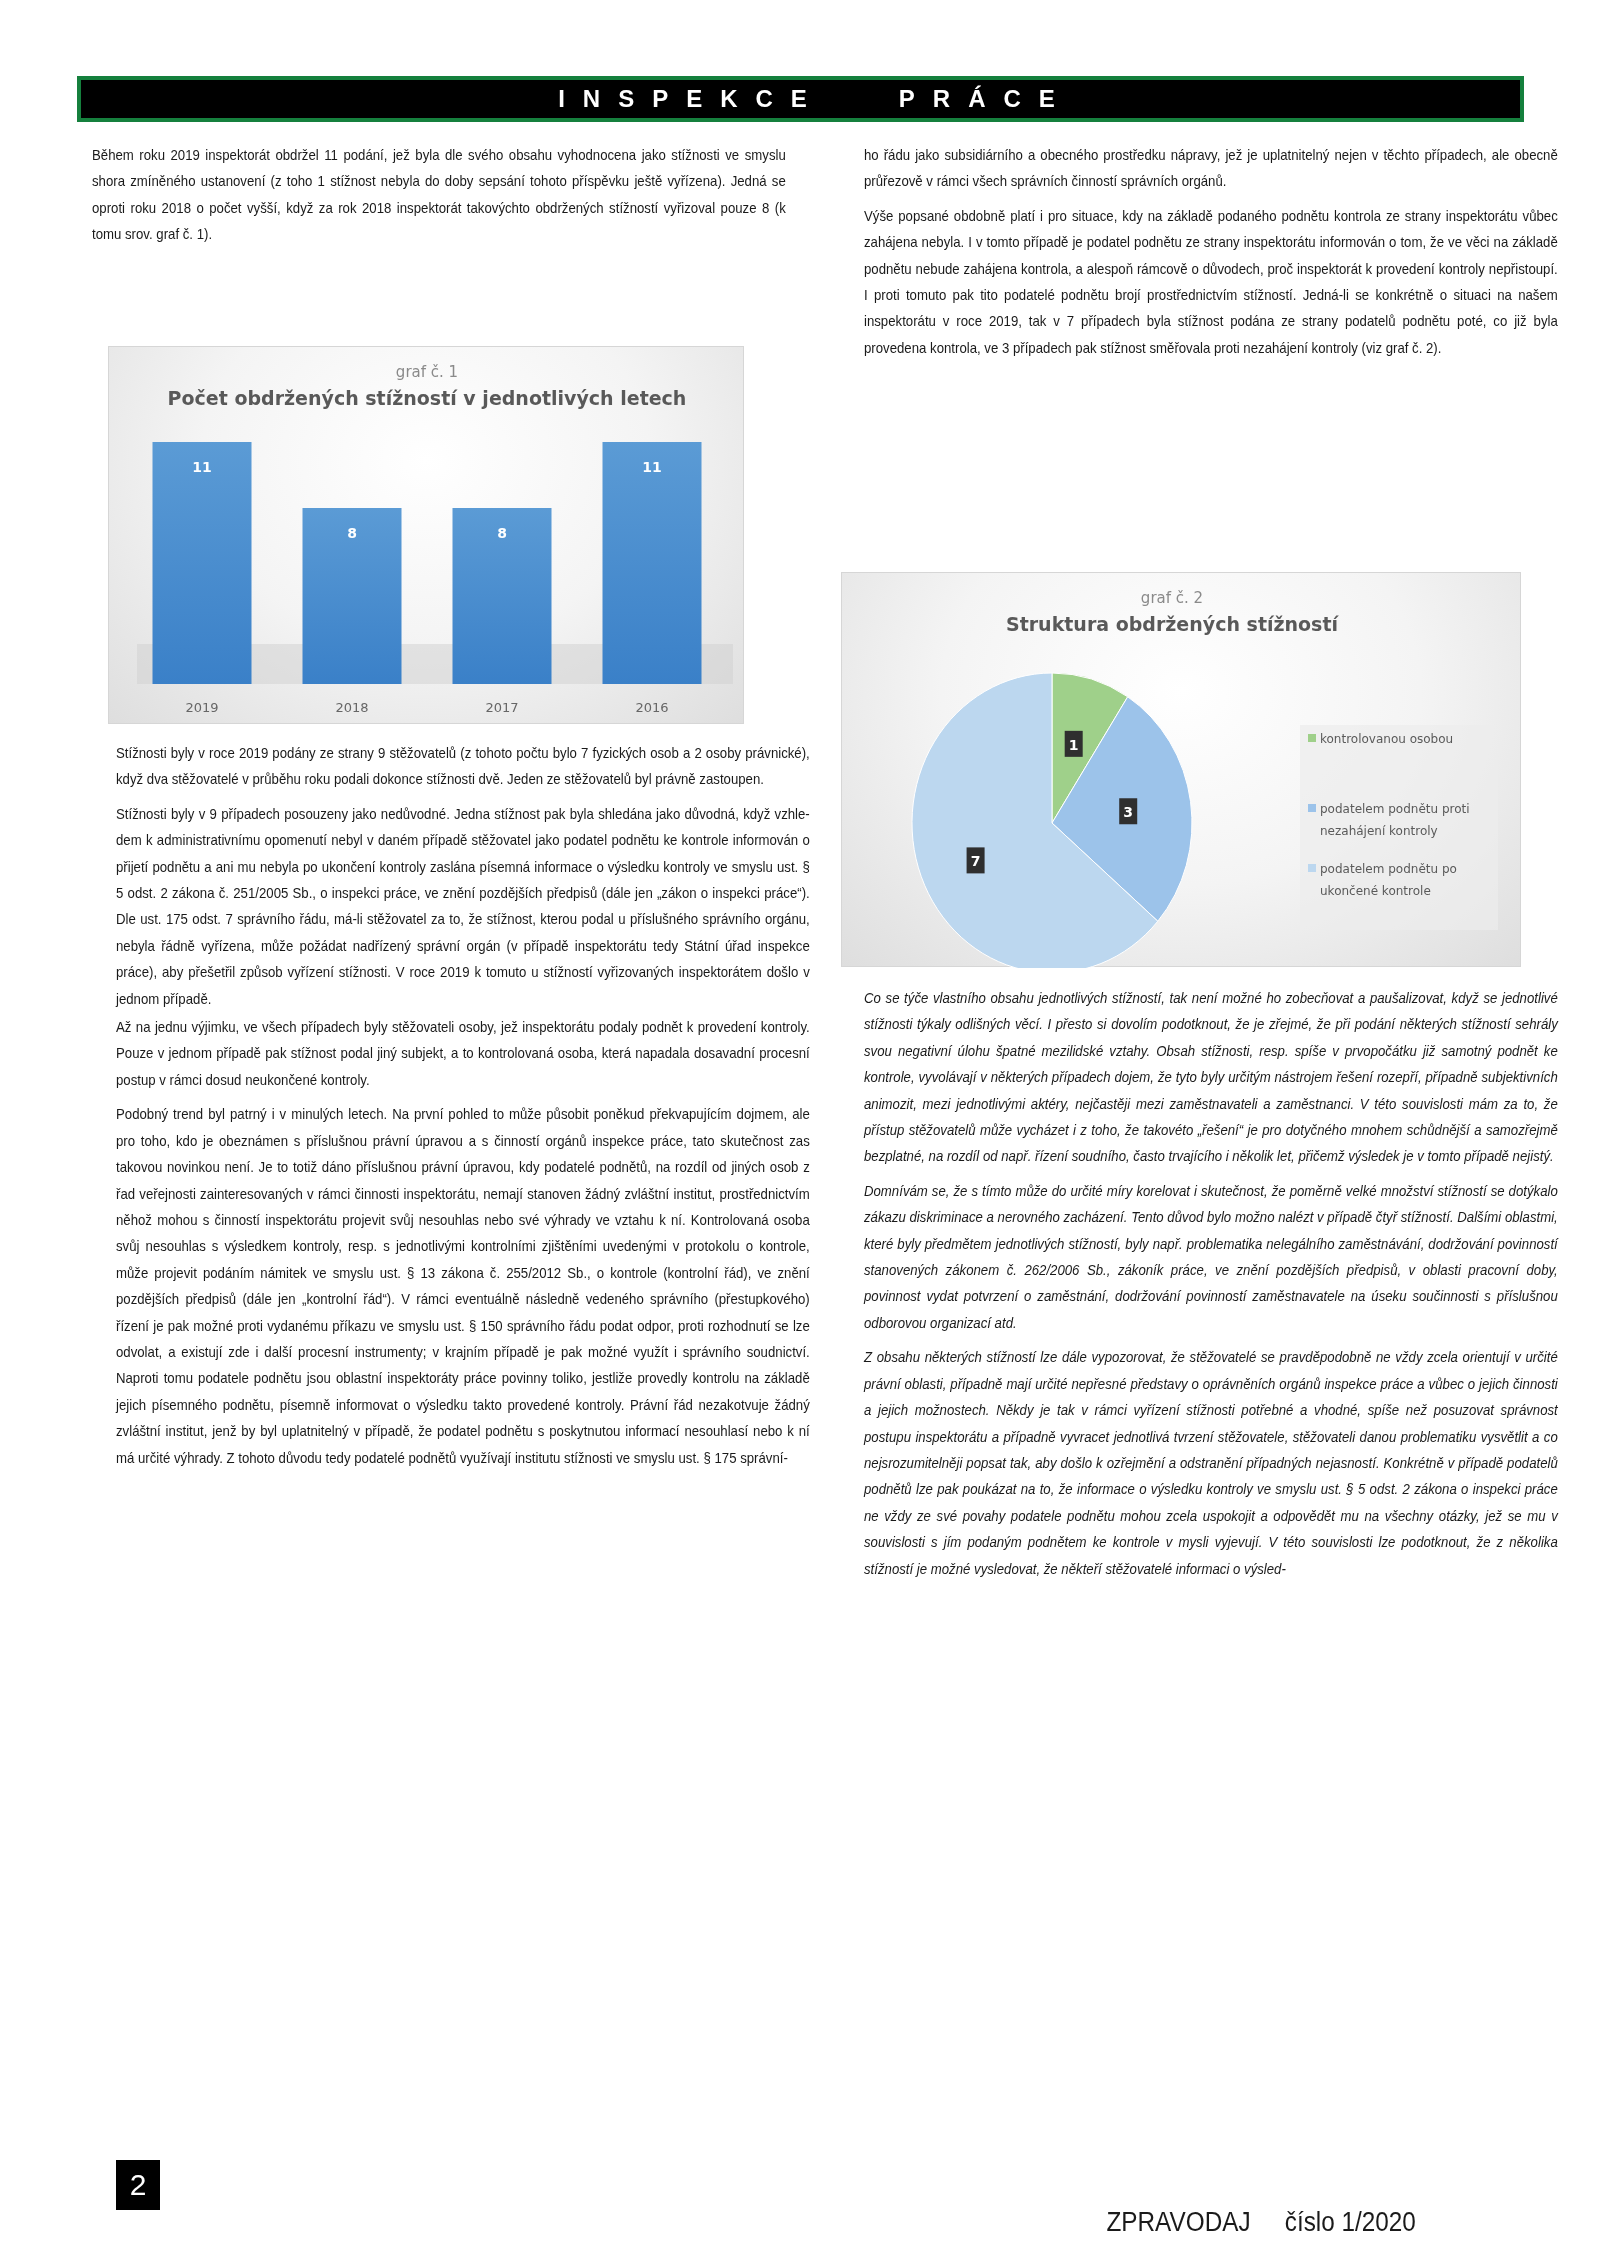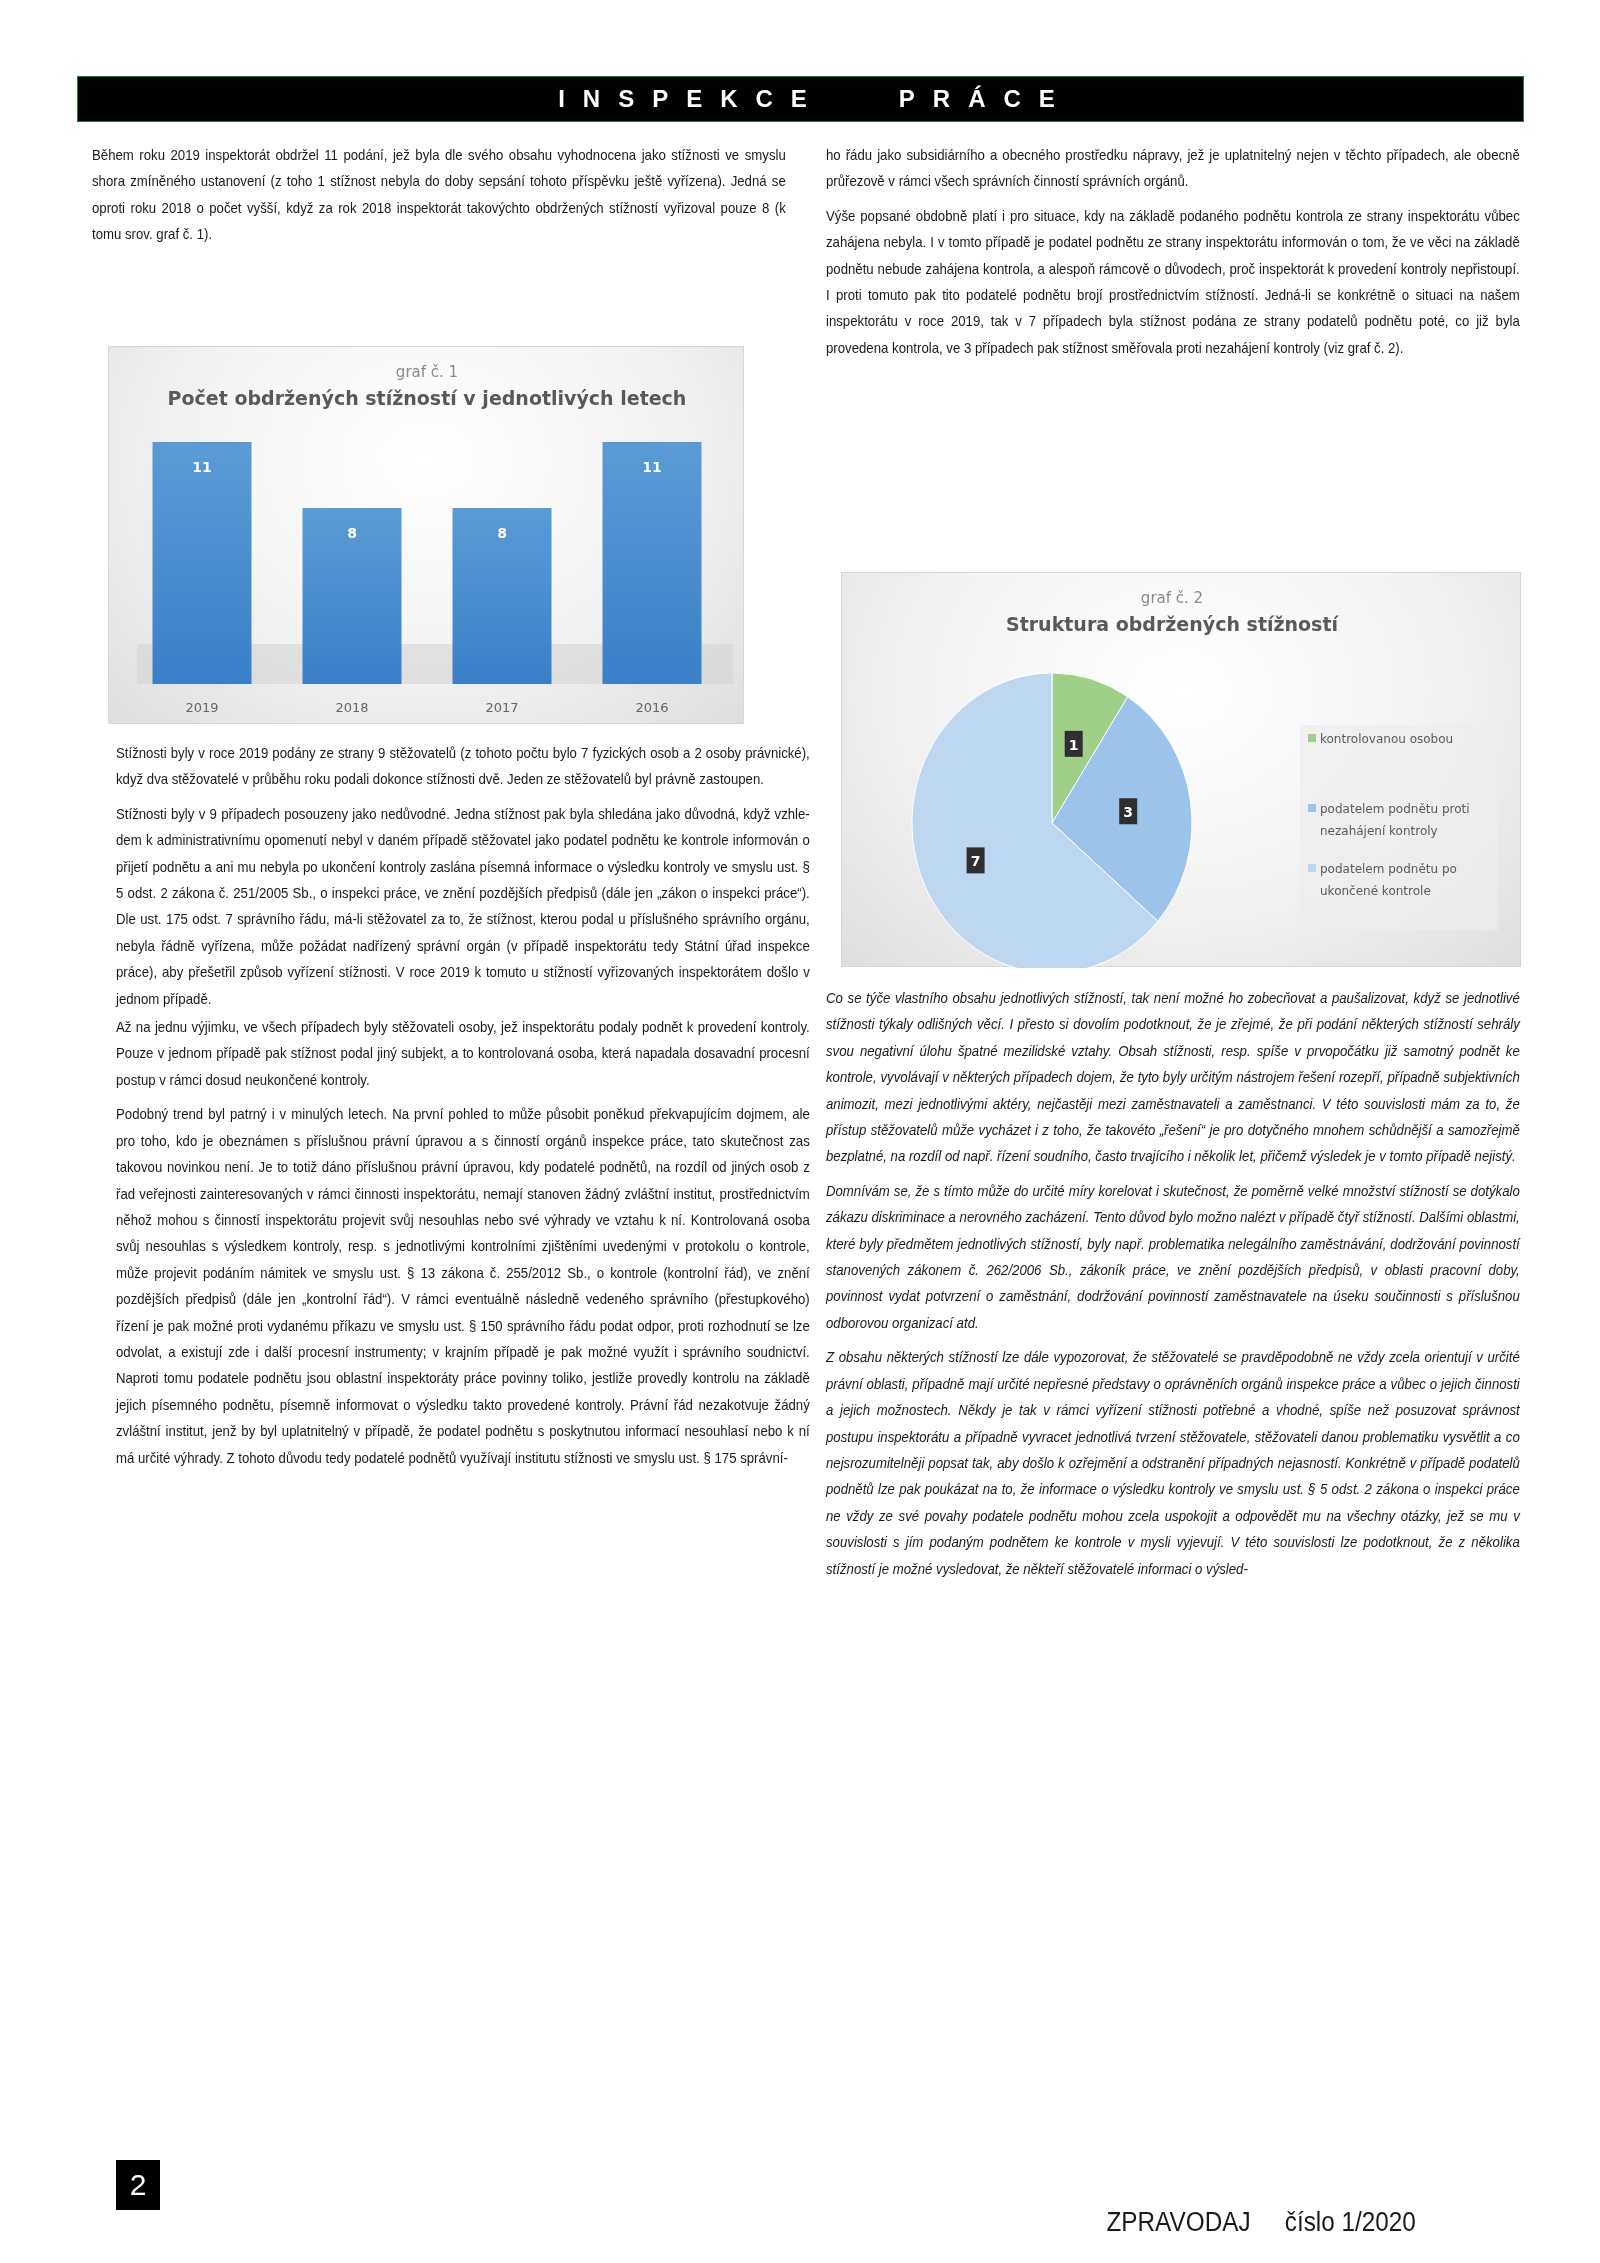--- a/index.html
+++ b/index.html
@@ -1,27 +1,27 @@
 <!DOCTYPE html>
 <html><head>
 <meta charset="utf-8">
 <style>
   html, body { margin: 0; padding: 0; background: #ffffff; }
   body { width: 1600px; height: 2263px; position: relative; overflow: hidden;
          font-family: "Liberation Sans", sans-serif; color: #1a1a1a; }
   .header-bar { position: absolute; left: 77px; top: 76px; width: 1447px; height: 46px;
-                background: #000; border: 1px solid #15803d; box-sizing: border-box;
+                background: #000; border: 4px solid #15803d; box-sizing: border-box;
                 display: flex; align-items: center; justify-content: center; }
   .header-title { color: #fff; font-weight: bold; font-size: 24px; letter-spacing: 18px;
                   font-family: "Liberation Sans", sans-serif; white-space: pre; padding-left: 30px; }
   .col { position: absolute; font-size: 15px; line-height: 26.4px; text-align: justify;
          hyphens: manual; }
   .col p { margin: 0 0 8px 0; transform: scaleX(0.88); transform-origin: left top; width: 113.6%; }
   .col-left { left: 92px; width: 694px; }
-  .col-right { left: 826px; width: 694px; }
+  .col-right { left: 864px; width: 694px; }
   .chart-box { position: absolute; border: 1px solid #d6d6d6; box-sizing: border-box;
                background: radial-gradient(ellipse at 50% 30%, #ffffff 0%, #f4f4f4 50%, #dedede 100%); }
   .chart-box svg { position: absolute; left: 0; top: 0; }
   .chart-sub { font-family: "DejaVu Sans", sans-serif; fill: #8a8a8a; }
   .chart-title { font-family: "DejaVu Sans", sans-serif; fill: #595959; font-weight: bold; }
   .page-num { position: absolute; left: 116px; top: 2160px; width: 44px; height: 50px;
               background: #000; color: #fff; font-size: 30px; display: flex; align-items: center;
               justify-content: center; }
   .footer { position: absolute; left: 1093px; top: 2176px; font-size: 27px; color: #1a1a1a;
             transform: scaleX(0.9); transform-origin: left top; white-space: pre; }

